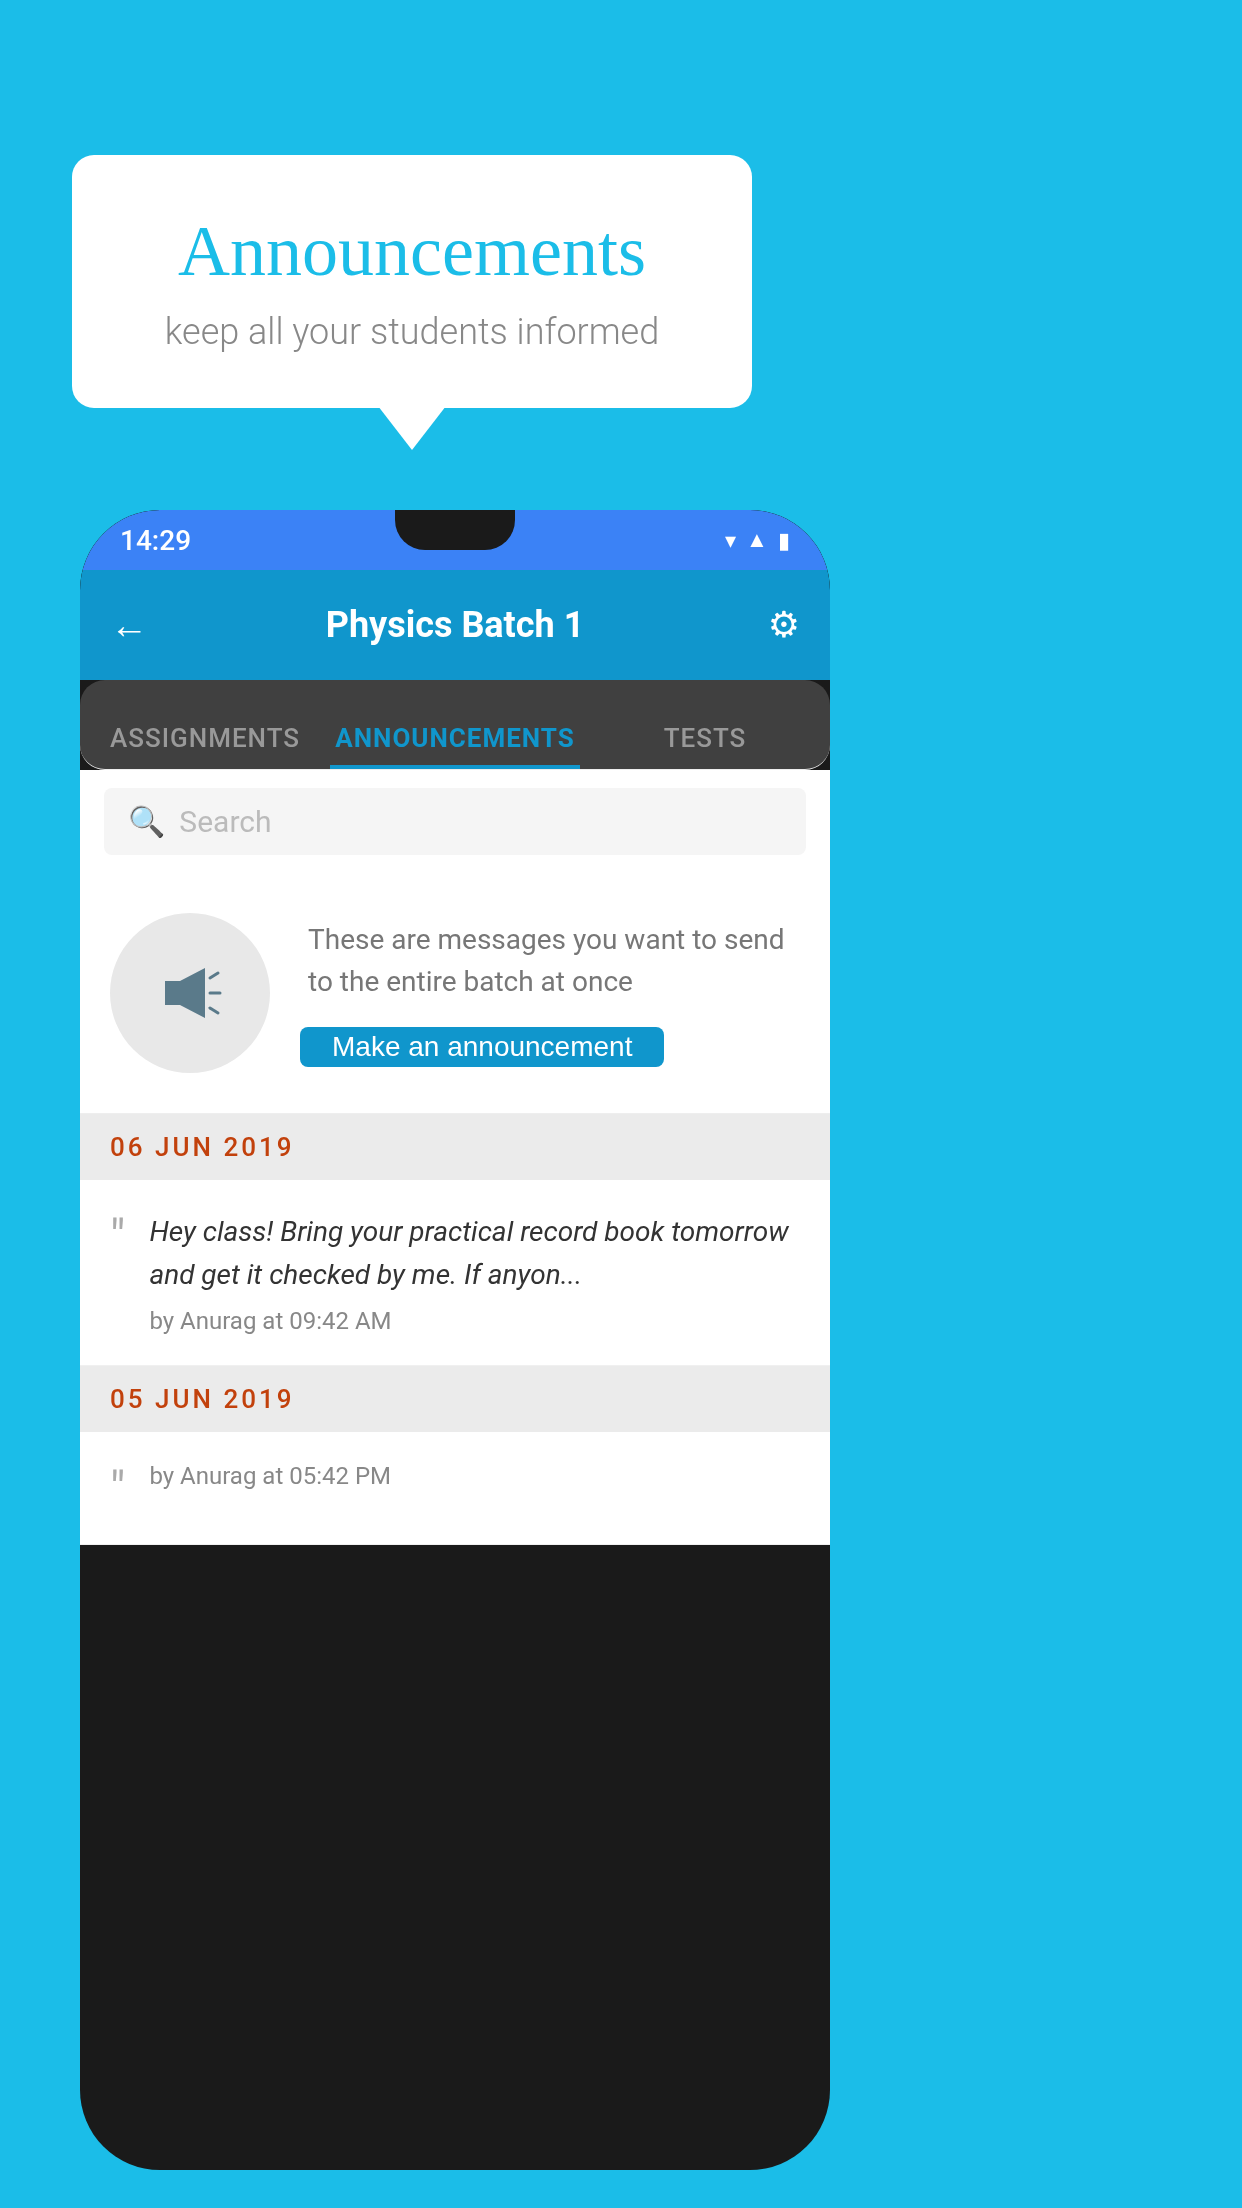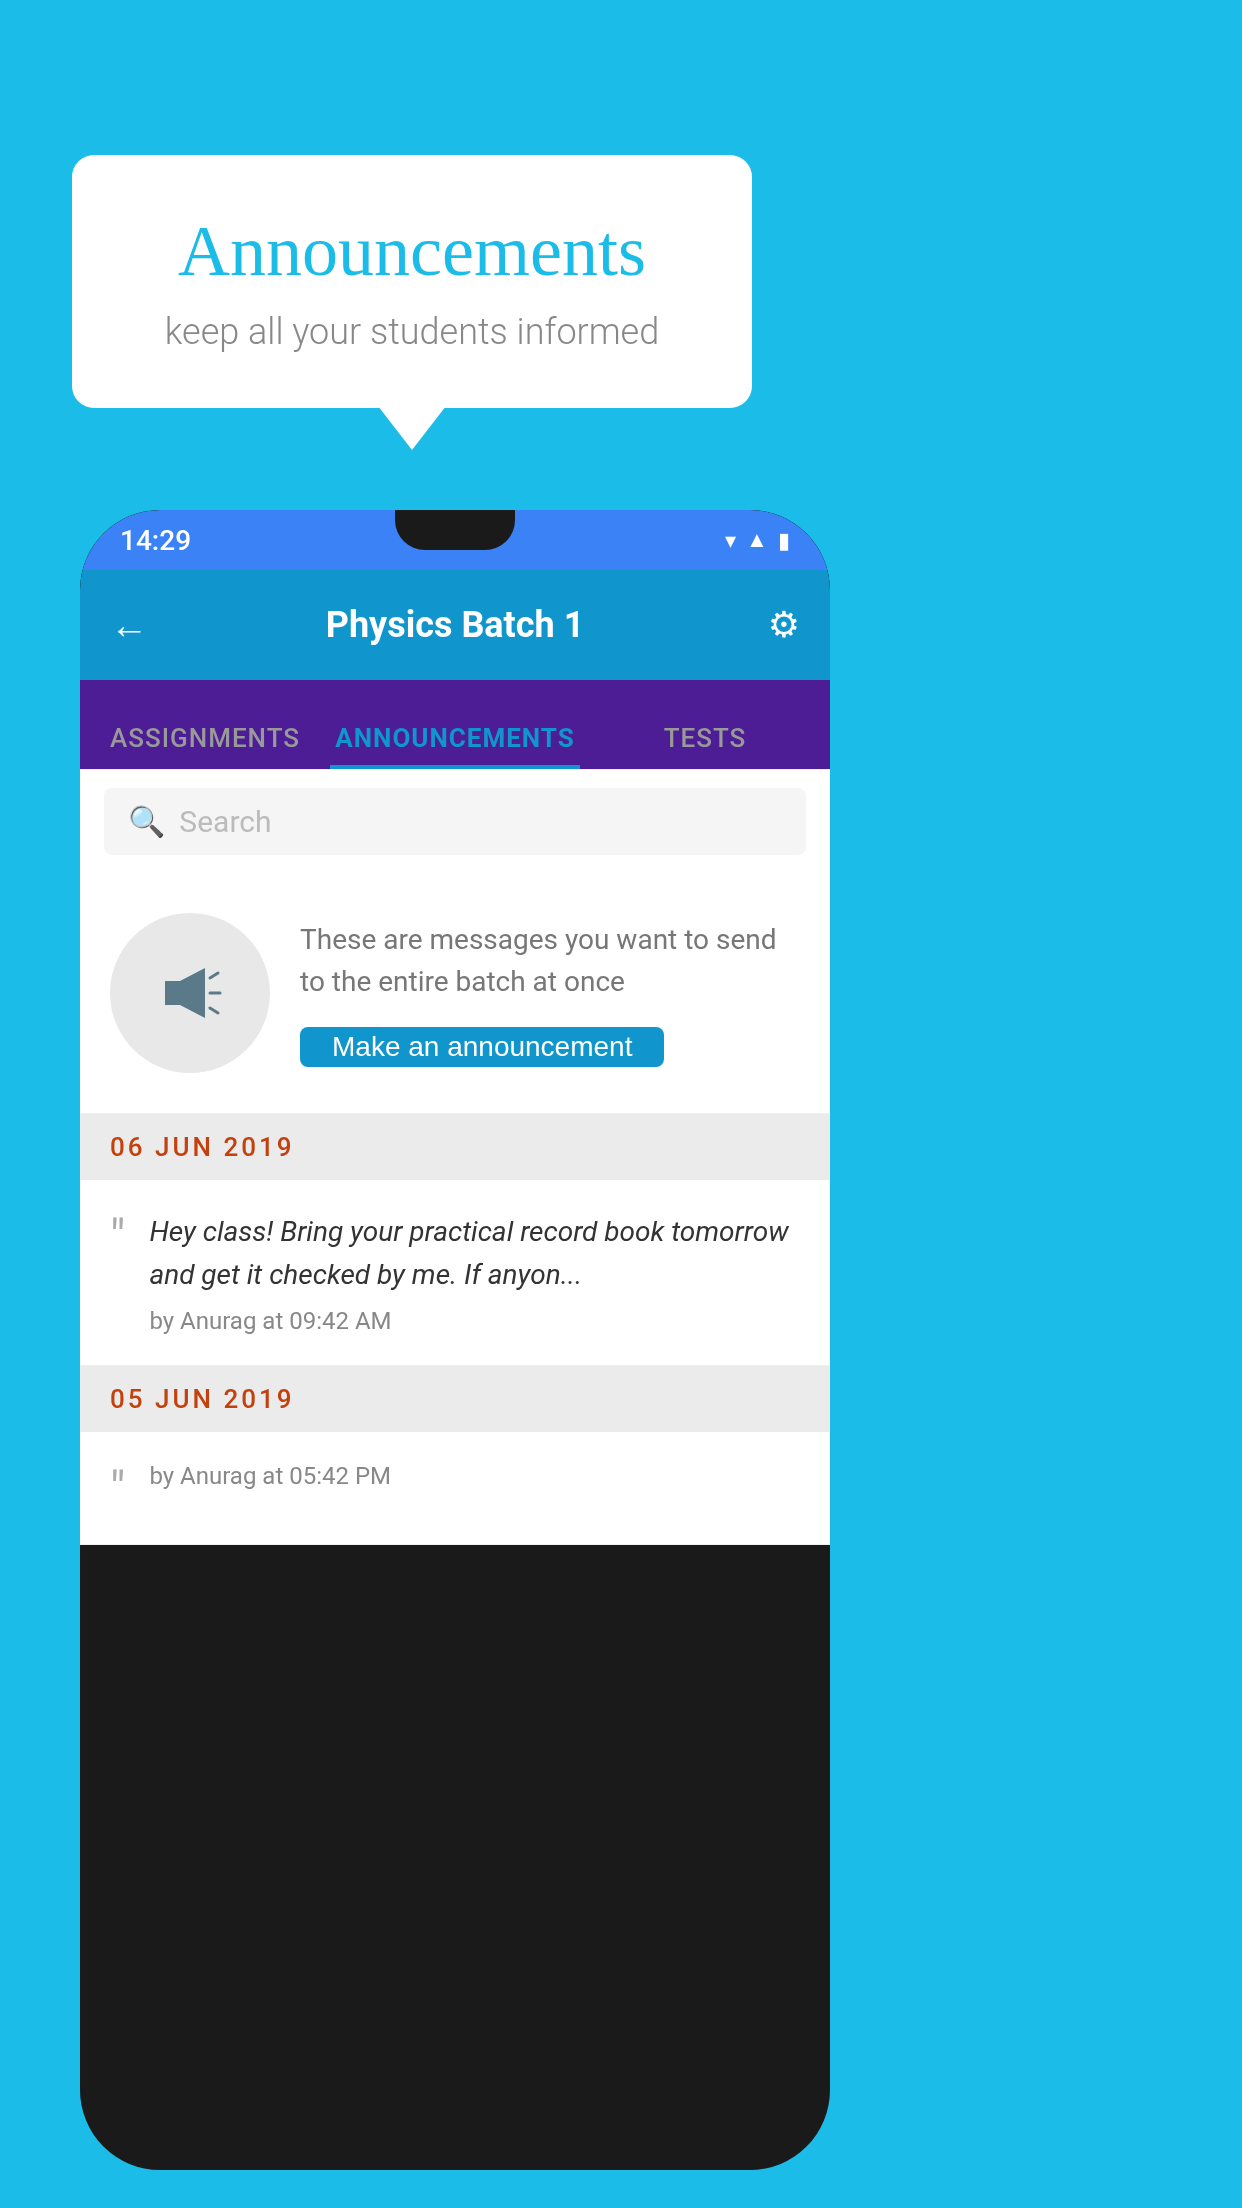--- a/index.html
+++ b/index.html
@@ -148,25 +148,26 @@
     .app-bar-gear {
       color: white;
       font-size: 36px;
       width: 60px;
       text-align: right;
       cursor: pointer;
     }
 
     
     .tabs-bar {
-      background: #4c1d95;
+      background: #404040;
       display: flex;
       height: 90px;
       align-items: flex-end;
       border-bottom: 1px solid #eee;
+      border-radius: 25px;
     }
 
     .tab {
       flex: 1;
       text-align: center;
       padding-bottom: 16px;
       font-size: 26px;
       font-weight: 500;
       color: #999;
       cursor: pointer;
@@ -251,20 +252,21 @@
 
     .announcement-right {
       flex: 1;
     }
 
     .announcement-prompt-text {
       font-size: 28px;
       color: #777;
       line-height: 1.5;
       margin-bottom: 24px;
+      margin-left: 8px;
     }
 
     .make-announcement-btn {
       background: #1096CC;
       color: white;
       border: none;
       border-radius: 8px;
       padding: 4px 32px;
       font-size: 28px;
       cursor: pointer;

